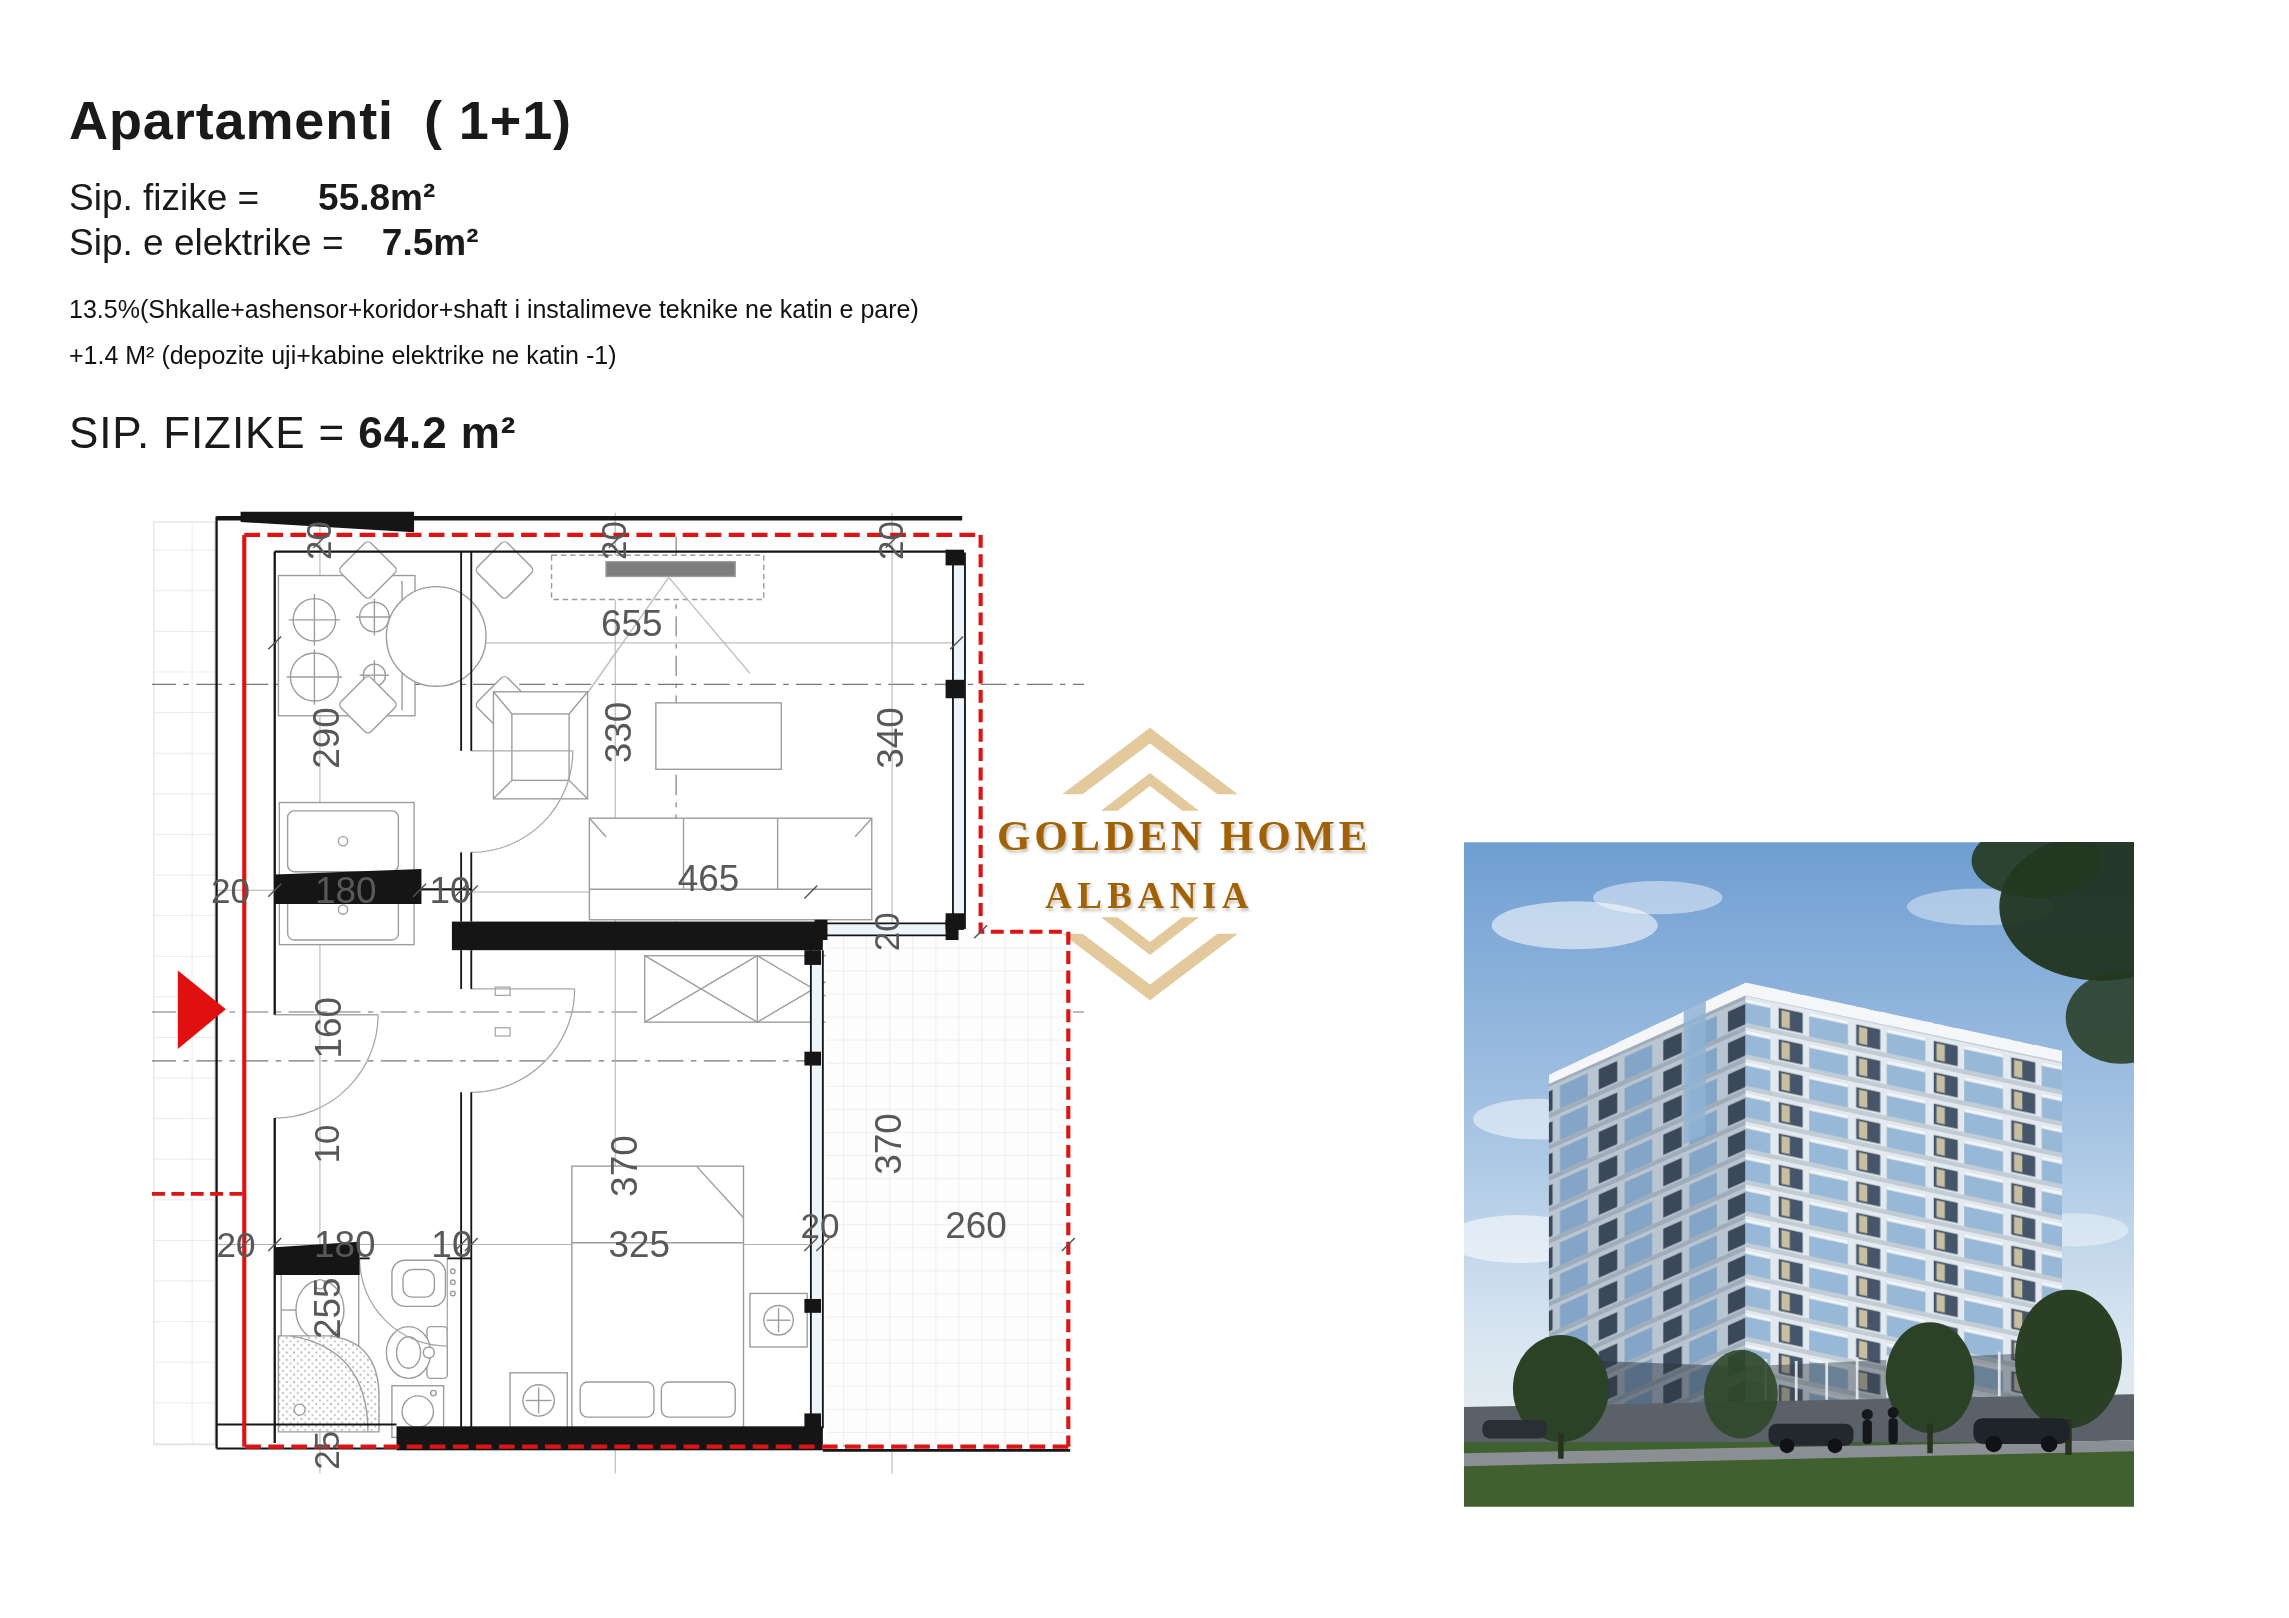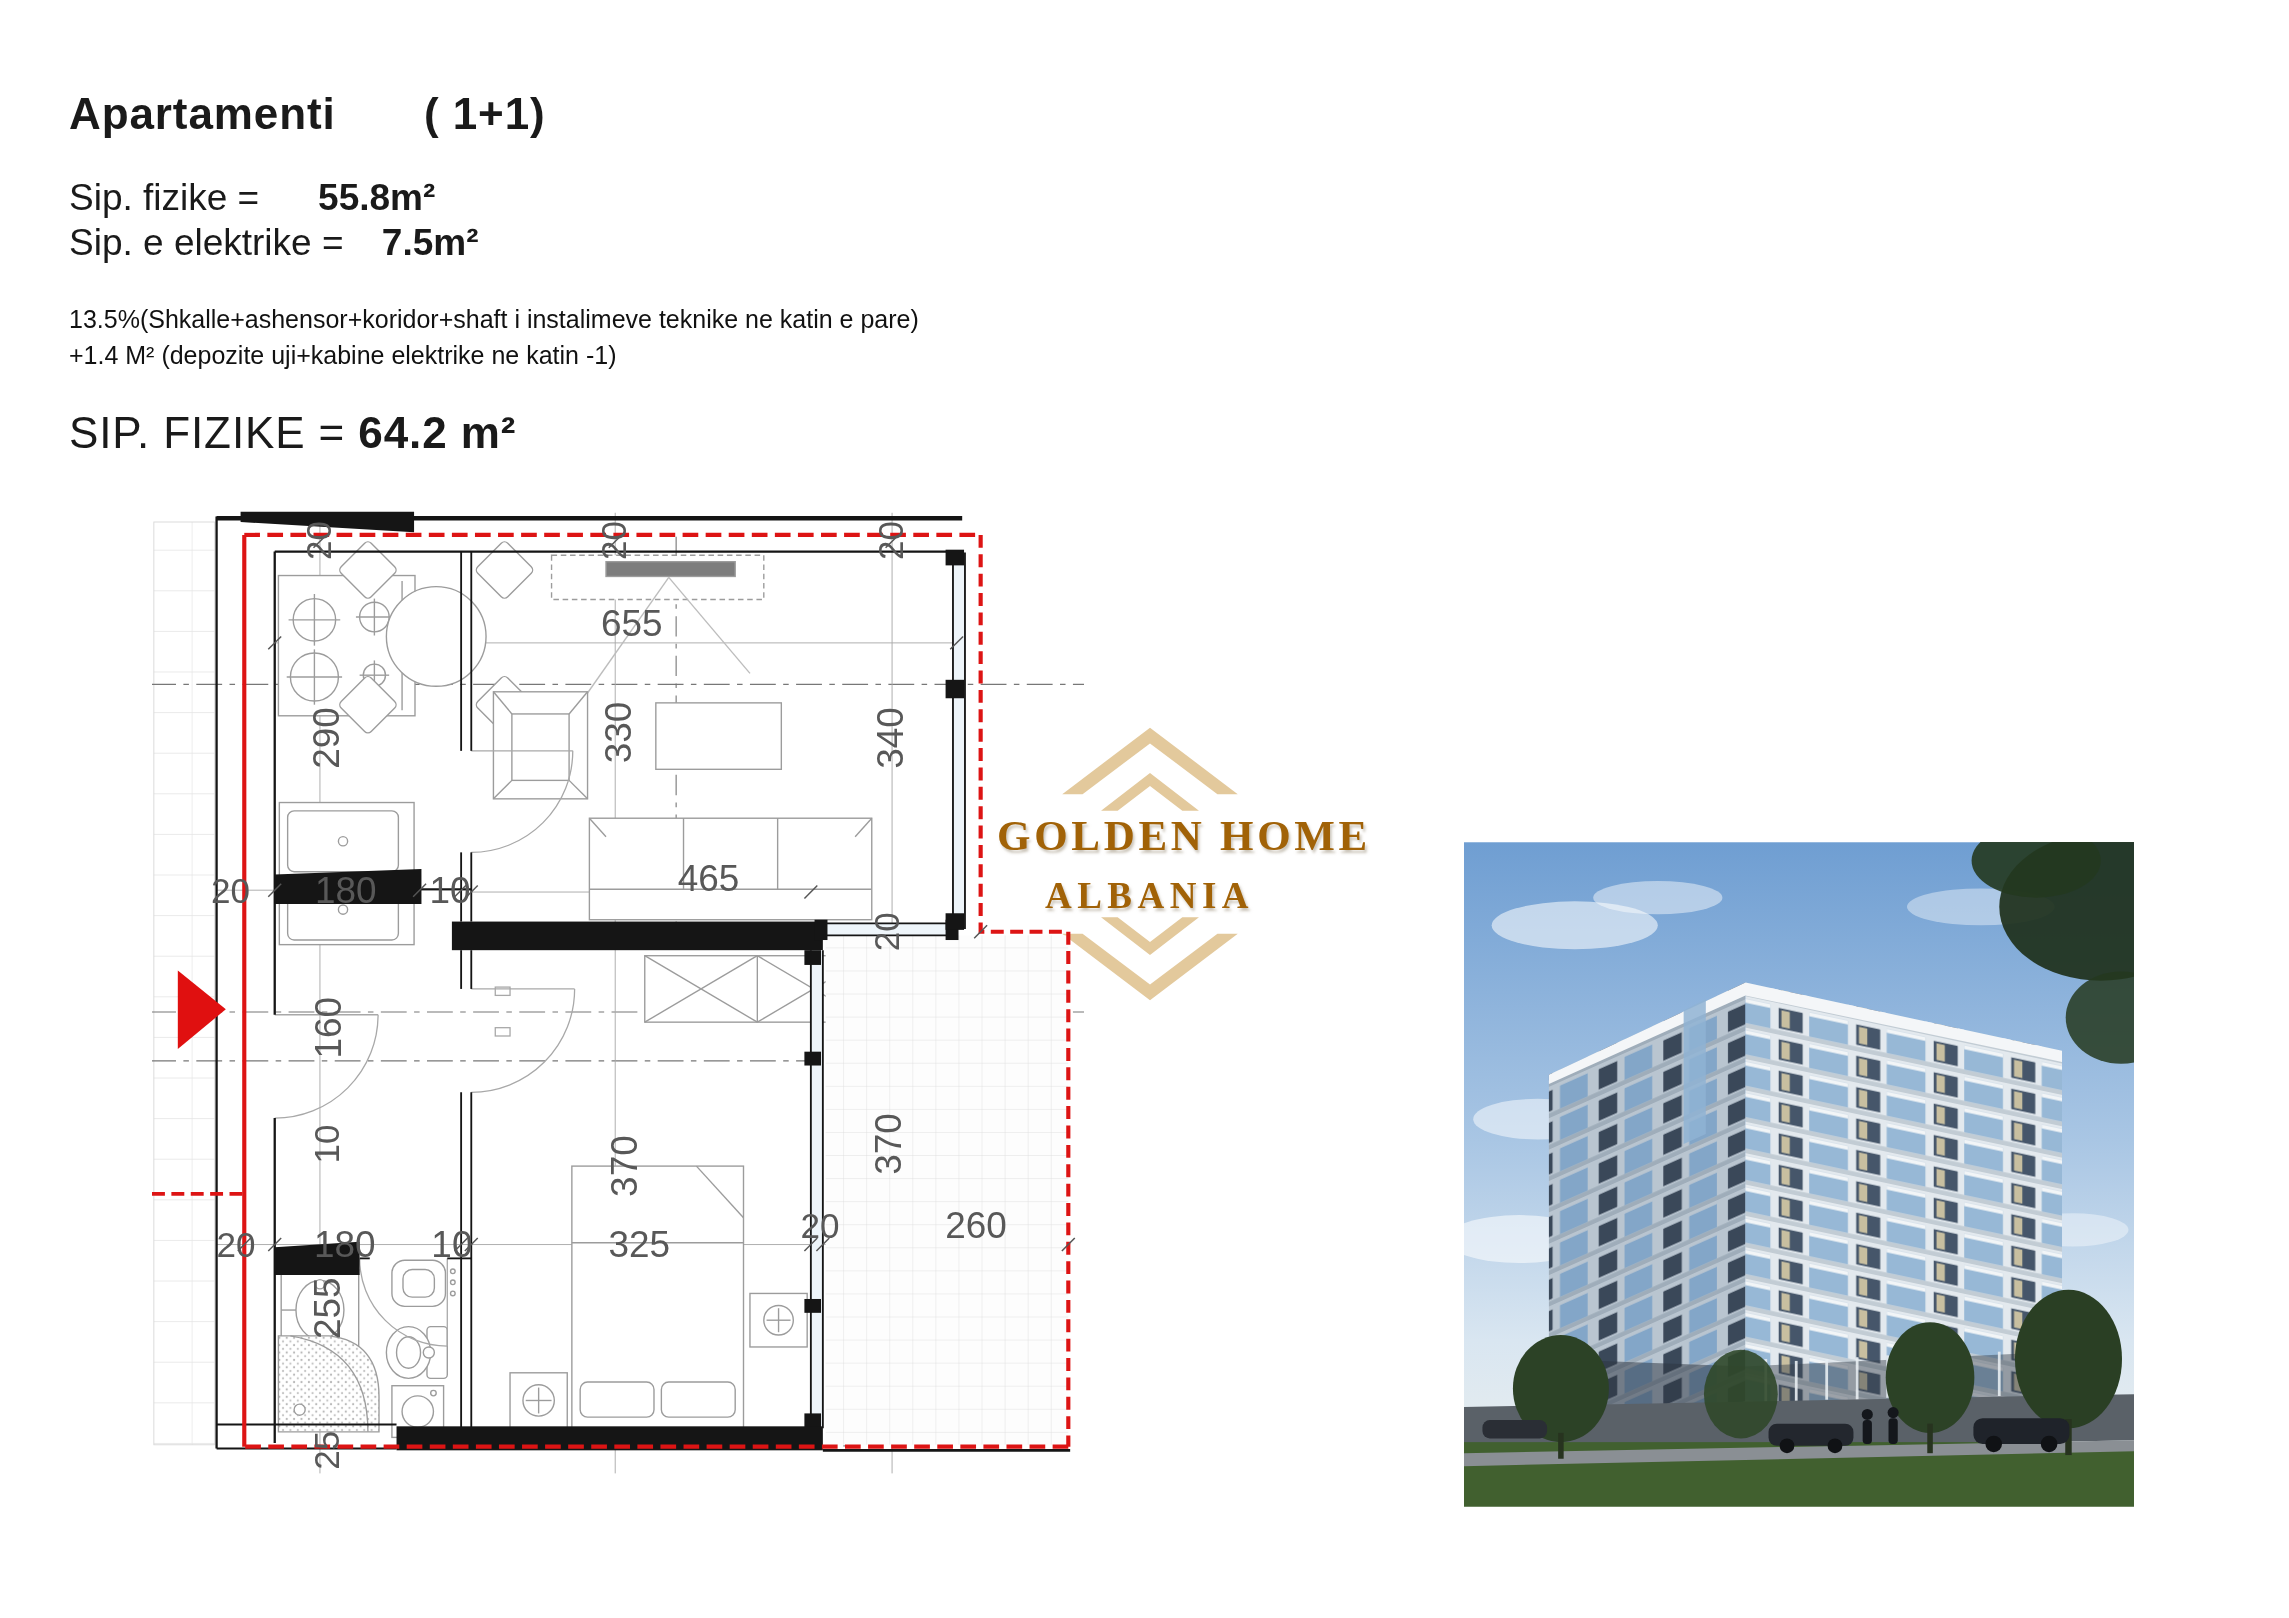--- a/index.html
+++ b/index.html
@@ -1,26 +1,26 @@
 <!DOCTYPE html>
 <html style="font-size:14.8px"><head>
 <meta charset="utf-8">
 <style>
   html,body{margin:0;padding:0;background:#888;}
   .page{position:relative;width:2290px;height:1619px;background:#ffffff;overflow:hidden;
         font-family:"Liberation Sans", sans-serif;color:#1a1a1a;}
   
-  .title-row{position:absolute;left:69px;top:89px;font-size:44px;font-weight:bold;letter-spacing:0.9px;}
+  .title-row{position:absolute;left:69px;top:89px;font-size:54px;font-weight:bold;letter-spacing:0.9px;}
   .title-row .apt-type{position:absolute;left:355px;top:0;white-space:nowrap;}
   .area-line{position:absolute;left:69px;font-size:37px;}
   .area-line b{font-weight:bold;margin-left:28px;}
   .line-fizike{top:177px;}
   .line-perbashket{top:222px;}
   .note-line{position:absolute;left:69px;font-size:25px;color:#111;}
-  .note-1{top:305px;}
+  .note-1{top:295px;}
   .note-2{top:341px;}
   .sip-total{position:absolute;left:69px;top:408px;font-size:44px;letter-spacing:0.9px;}
   .sip-total b{font-weight:bold;}
   
   .watermark{position:absolute;left:997px;top:722px;width:305px;text-align:center;z-index:1;
              color:#a16207;text-shadow:1.8px 2.8px 2.8px rgba(160,150,130,.55);}
   .wm-line1{font-family:"Liberation Serif", serif;font-weight:bold;font-size:43px;letter-spacing:3.7px;white-space:nowrap;}
   .wm-line2{font-family:"Liberation Serif", serif;font-weight:bold;font-size:37px;letter-spacing:5.5px;margin-top:14px;}
   .wm-chev{display:block;margin:0 auto;}
   

